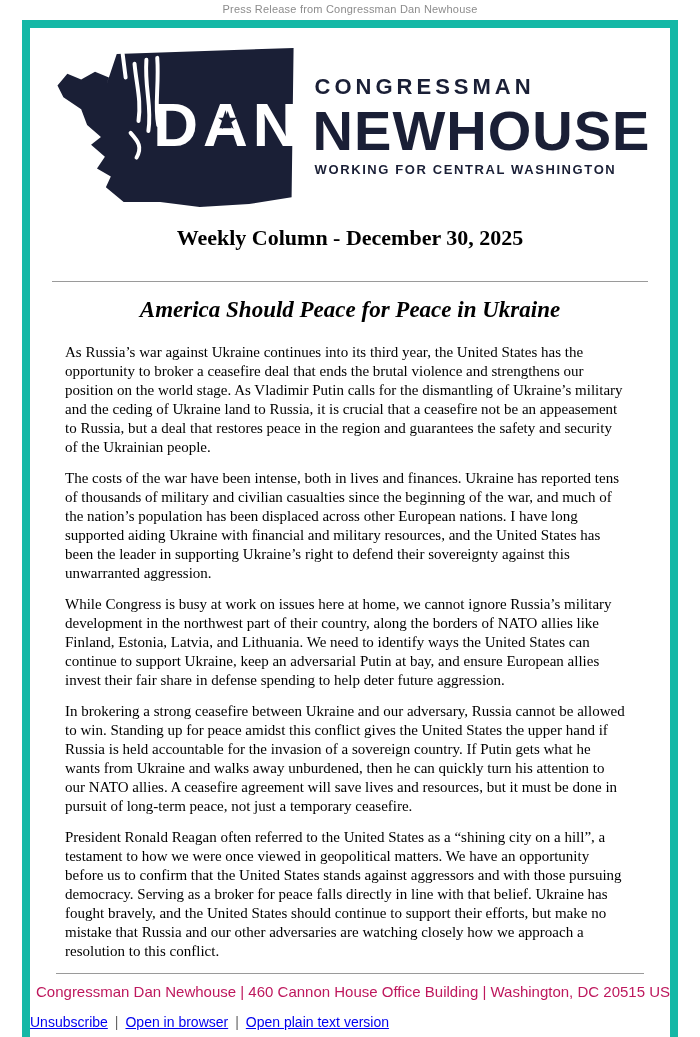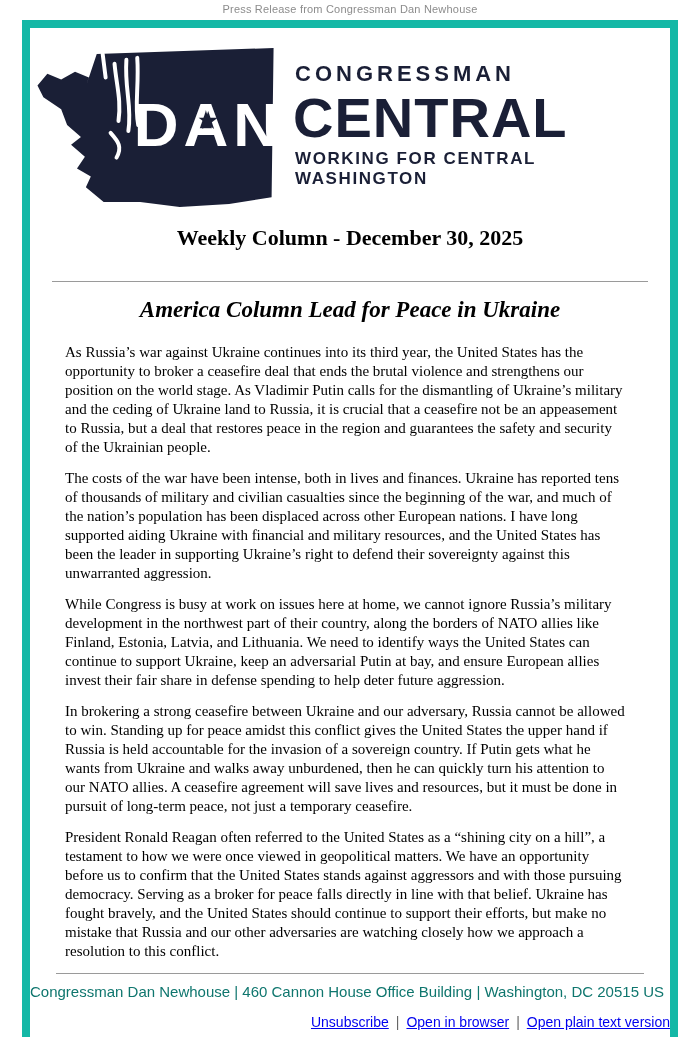--- a/index.html
+++ b/index.html
@@ -68,21 +68,21 @@
     letter-spacing:4px;
   }
   .logo-newhouse{
     font-size:56px;
     font-weight:800;
     letter-spacing:1px;
     line-height:1.0;
     margin:3px 0 3px -2px;
   }
   .logo-tagline{
-    font-size:17px;
+    font-size:13px;
     font-weight:600;
     letter-spacing:1.6px;
   }
 
   
   .weekly-heading{
     margin-top:15px;
     text-align:center;
     font-family:"Liberation Serif",serif;
     font-weight:bold;
@@ -119,27 +119,27 @@
 
   
   .footer-divider{
     border:none;
     border-top:1px solid #9a9a9a;
     margin:8px 26px 0 26px;
     height:0;
   }
   .footer-address{
     margin-top:9px;
-    text-align:left;
+    text-align:right;
     font-size:15px;
-    color:#0f766e;
+    color:#be185d;
   }
   .footer-links{
     margin:14px 0 4px 0;
-    text-align:right;
+    text-align:left;
     font-size:14px;
     color:#333;
   }
   .footer-links .sep{color:#666;margin:0 7px;}
   .footer-links a{
     color:#0000ee;
     text-decoration:underline;
     cursor:pointer;
   }
   .unsubscribe{
@@ -163,28 +163,28 @@
         <path stroke="#ffffff" stroke-width="4" fill="none" stroke-linecap="round" d="M84,18 C86,40 91,55 88,76"></path>
         <path stroke="#ffffff" stroke-width="4" fill="none" stroke-linecap="round" d="M96,14 C94,45 102,60 98,86"></path>
         <path stroke="#ffffff" stroke-width="4" fill="none" stroke-linecap="round" d="M107,12 C109,40 104,60 108,80"></path>
         <path stroke="#ffffff" stroke-width="4" fill="none" stroke-linecap="round" d="M80,88 C88,97 92,102 86,113"></path>
       </svg>
       <span class="dan-text">DAN</span>
       <span class="dan-star">★</span>
     </div>
     <div class="logo-text-col">
       <span class="logo-congressman">CONGRESSMAN</span>
-      <span class="logo-newhouse">CENTRAL</span>
+      <span class="logo-newhouse">NEWHOUSE</span>
       <span class="logo-tagline">WORKING FOR CENTRAL WASHINGTON</span>
     </div>
   </div>
 
   <div class="weekly-heading">Weekly Column - December 30, 2025</div>
   <hr class="divider">
-  <div class="article-title">America Column Lead for Peace in Ukraine</div>
+  <div class="article-title">America Should Peace for Peace in Ukraine</div>
 
   <div class="article-body">
     <p>As Russia’s war against Ukraine continues into its third year, the United States has the opportunity to broker a ceasefire deal that ends the brutal violence and strengthens our position on the world stage. As Vladimir Putin calls for the dismantling of Ukraine’s military and the ceding of Ukraine land to Russia, it is crucial that a ceasefire not be an appeasement to Russia, but a deal that restores peace in the region and guarantees the safety and security of the Ukrainian people.</p>
     <p>The costs of the war have been intense, both in lives and finances. Ukraine has reported tens of thousands of military and civilian casualties since the beginning of the war, and much of the nation’s population has been displaced across other European nations. I have long supported aiding Ukraine with financial and military resources, and the United States has been the leader in supporting Ukraine’s right to defend their sovereignty against this unwarranted aggression.</p>
     <p>While Congress is busy at work on issues here at home, we cannot ignore Russia’s military development in the northwest part of their country, along the borders of NATO allies like Finland, Estonia, Latvia, and Lithuania. We need to identify ways the United States can continue to support Ukraine, keep an adversarial Putin at bay, and ensure European allies invest their fair share in defense spending to help deter future aggression.</p>
     <p>In brokering a strong ceasefire between Ukraine and our adversary, Russia cannot be allowed to win. Standing up for peace amidst this conflict gives the United States the upper hand if Russia is held accountable for the invasion of a sovereign country. If Putin gets what he wants from Ukraine and walks away unburdened, then he can quickly turn his attention to our NATO allies. A ceasefire agreement will save lives and resources, but it must be done in pursuit of long-term peace, not just a temporary ceasefire.</p>
     <p>President Ronald Reagan often referred to the United States as a “shining city on a hill”, a testament to how we were once viewed in geopolitical matters. We have an opportunity before us to confirm that the United States stands against aggressors and with those pursuing democracy. Serving as a broker for peace falls directly in line with that belief. Ukraine has fought bravely, and the United States should continue to support their efforts, but make no mistake that Russia and our other adversaries are watching closely how we approach a resolution to this conflict.</p>
   </div>
 
   <hr class="footer-divider">

